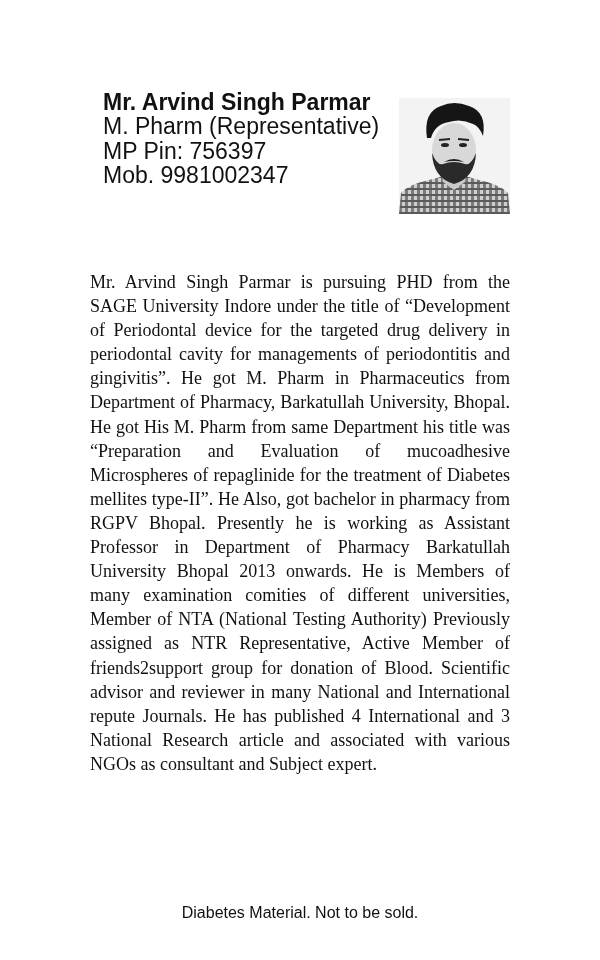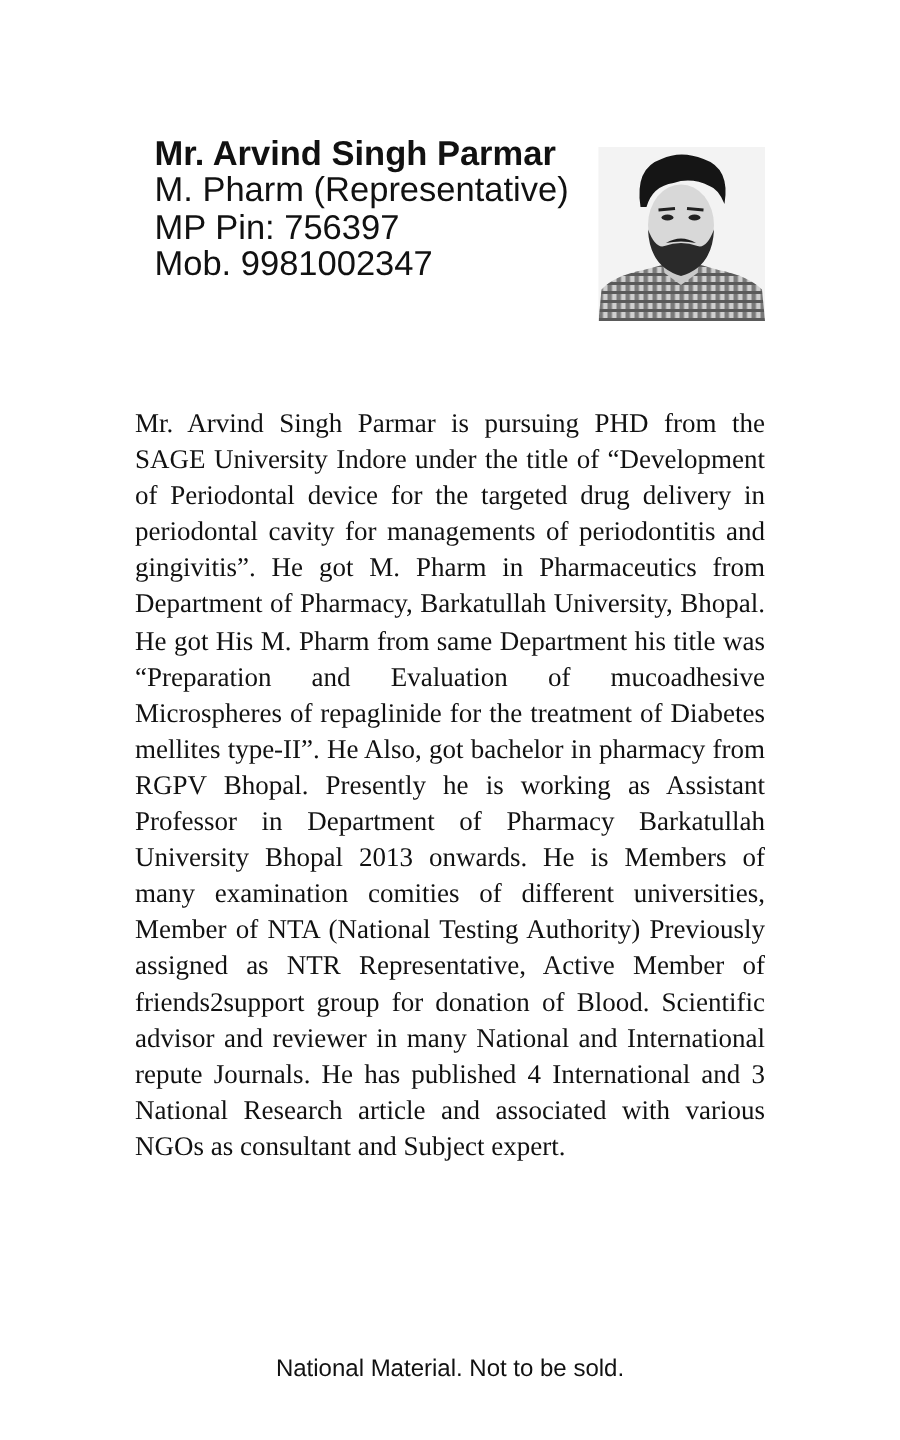--- a/index.html
+++ b/index.html
@@ -100,15 +100,15 @@
       <ellipse cx="64" cy="47" rx="4" ry="2" fill="#222"></ellipse>
       <path d="M40 42 L51 41" stroke="#222" stroke-width="2"></path>
       <path d="M59 41 L70 42" stroke="#222" stroke-width="2"></path>
 
       <path d="M28 40 Q24 14 42 8 Q55 2 70 8 Q88 14 84 38 Q80 28 74 26 Q62 20 50 24 Q36 26 32 40 Z" fill="#151515"></path>
     </svg>
   </div>
 
   <p class="bio">Mr. Arvind Singh Parmar is pursuing PHD from the SAGE University Indore under the title of “Development of Periodontal device for the targeted drug delivery in periodontal cavity for managements of periodontitis and gingivitis”.  He got M. Pharm in Pharmaceutics from Department of Pharmacy, Barkatullah University, Bhopal. He got His M. Pharm from same Department his title was “Preparation and Evaluation of mucoadhesive Microspheres of repaglinide for the treatment of Diabetes mellites type-II”. He Also, got bachelor in pharmacy from RGPV Bhopal. Presently he is working as Assistant Professor in Department of Pharmacy Barkatullah University Bhopal 2013 onwards. He is Members of many examination comities of different universities, Member of NTA (National Testing Authority) Previously assigned as NTR Representative, Active Member of friends2support group for donation of Blood. Scientific advisor and reviewer in many National and International repute Journals. He has published 4 International and 3 National Research article and associated with various NGOs as consultant and Subject expert.</p>
 
-  <div class="footer">National Material. Not to be sold.</div>
+  <div class="footer">Diabetes Material. Not to be sold.</div>
 
 </div>
 
 </body></html>

